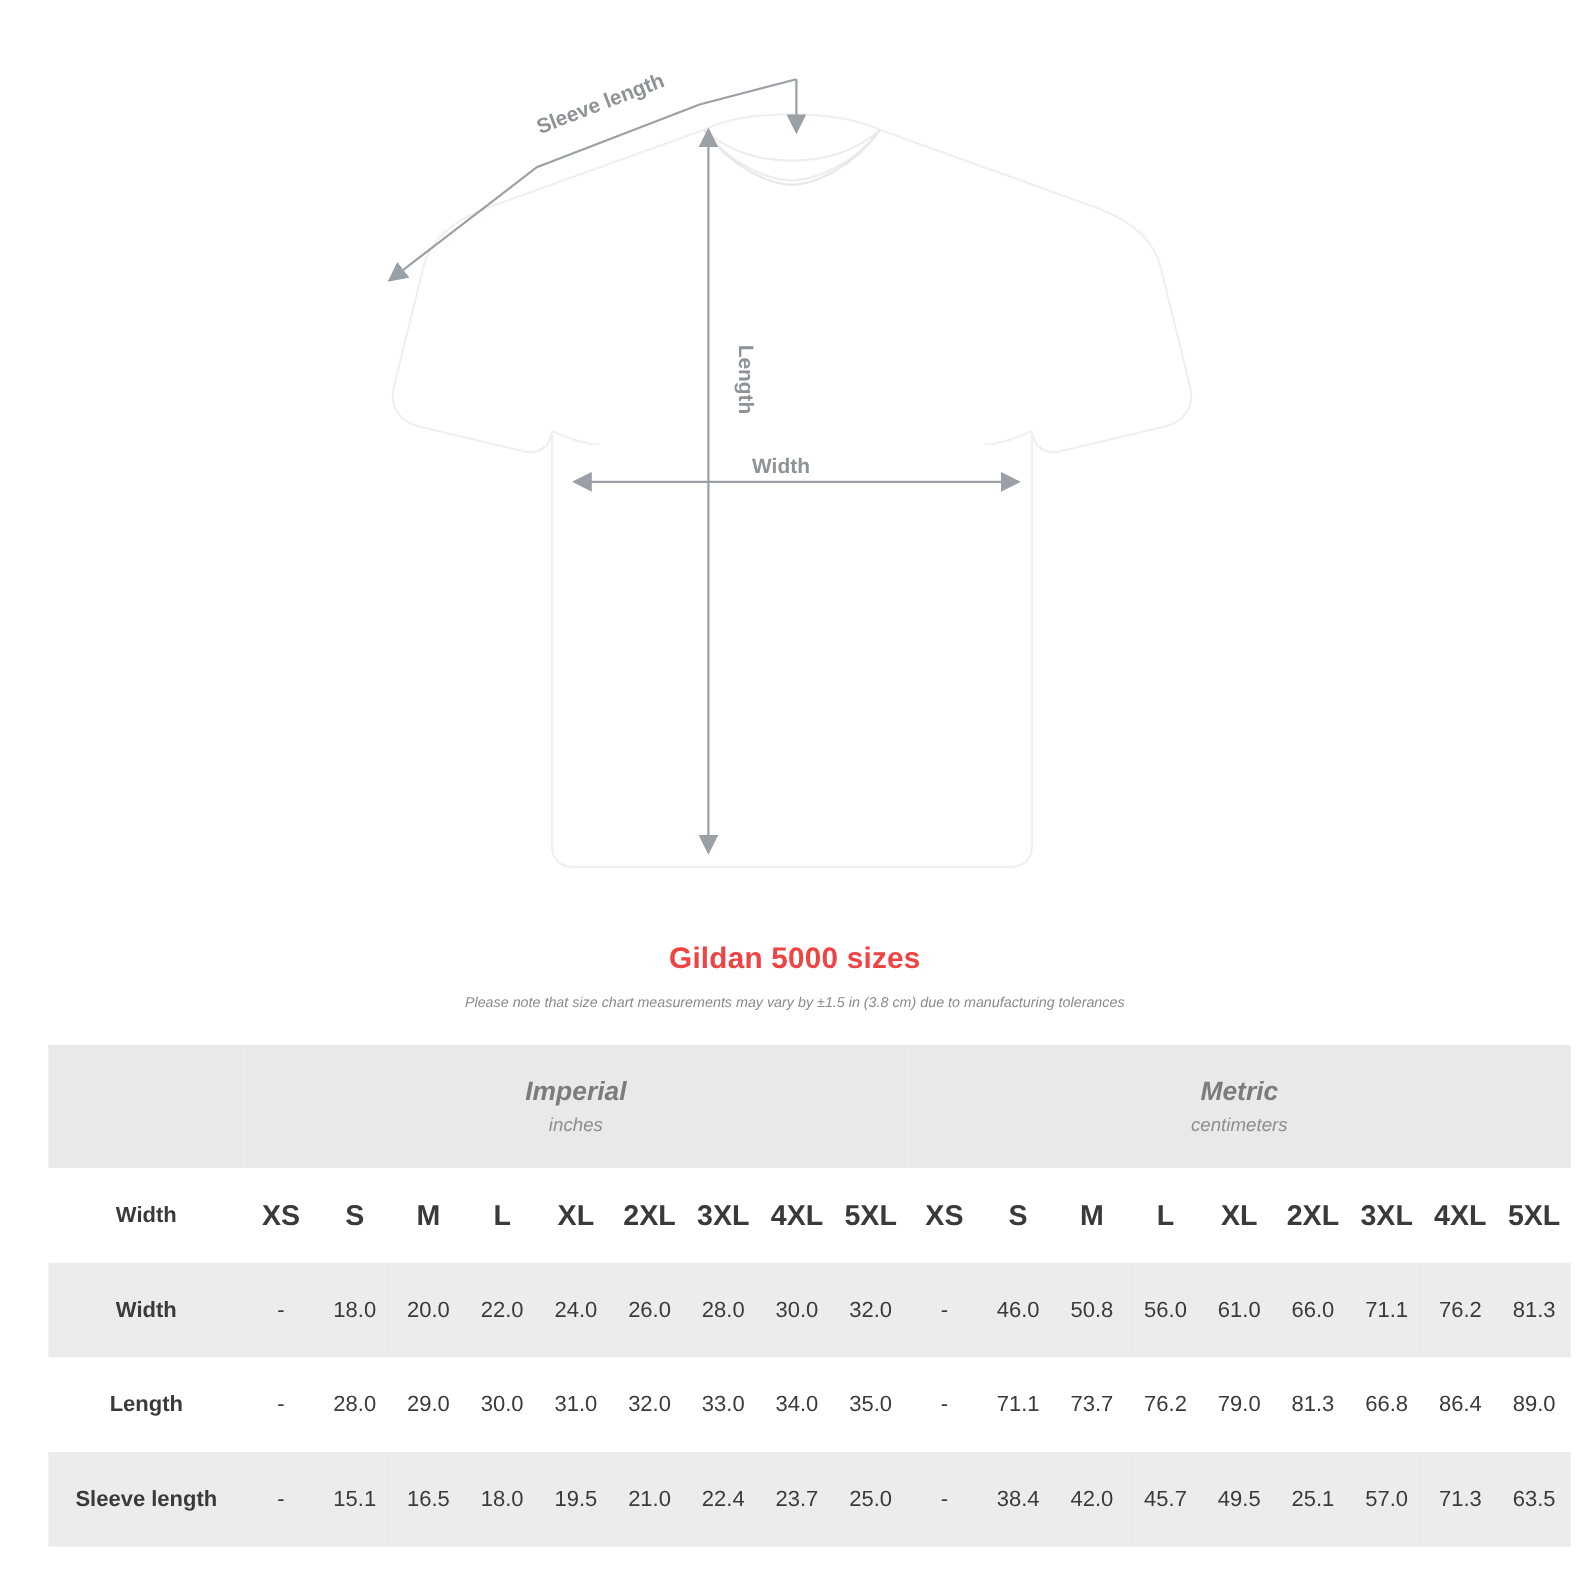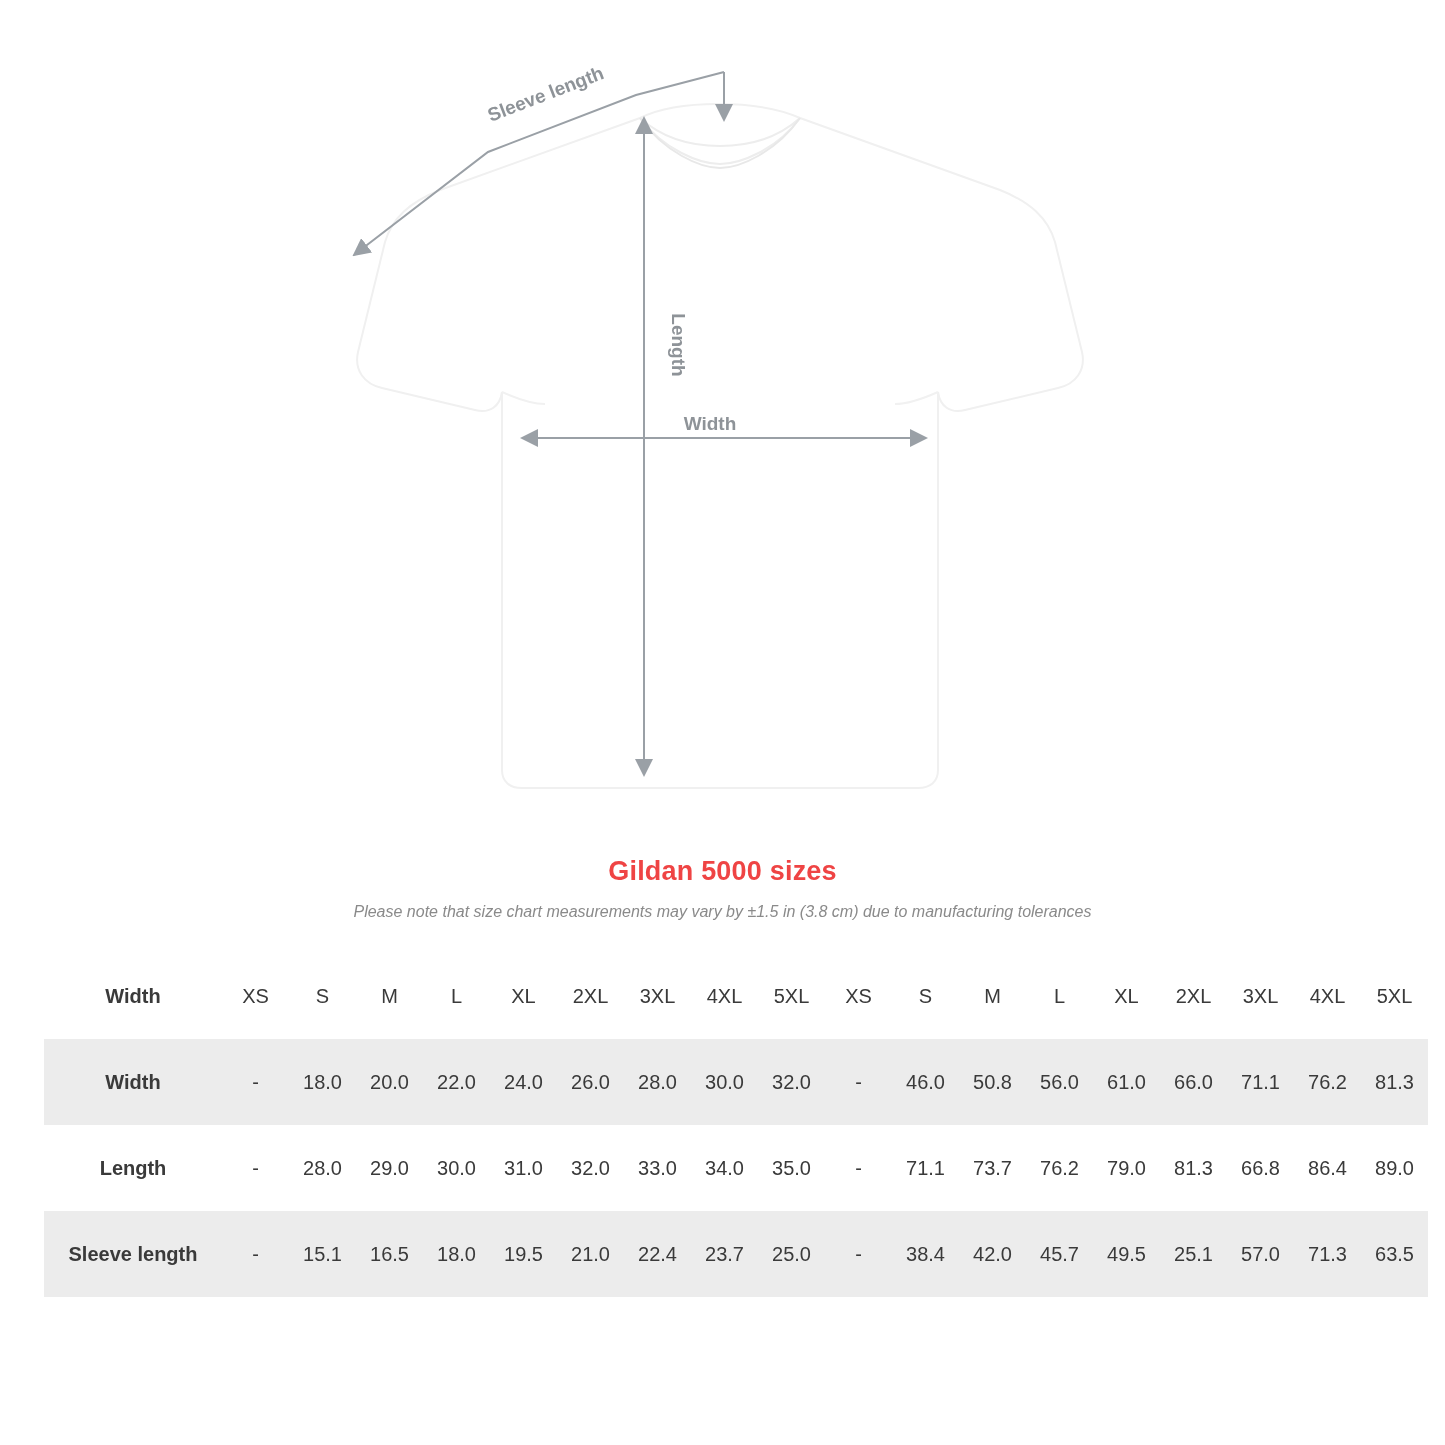--- a/index.html
+++ b/index.html
@@ -37,21 +37,21 @@
   }
   .chart-title {
     font-size: 27px;
     font-weight: bold;
     color: #ef4444;
     letter-spacing: 0.2px;
     margin-top: 36px;
   }
   .chart-note {
     margin-top: 16px;
-    font-size: 16px;
+    font-size: 13px;
     font-style: italic;
     color: #8a8a8a;
   }
 
   
   .table-wrap {
     margin: 32px 44px 0 44px;
   }
   table.size-table {
     width: 1357px;
@@ -78,23 +78,23 @@
   }
   .unit-sub {
     font-size: 17px;
     font-style: italic;
     color: #8e8e8e;
     margin-top: 6px;
   }
   .header-row td {
     background: #ffffff;
     height: 84px;
-    font-size: 20px;
+    font-size: 26px;
     color: #3a3a3a;
-    font-weight: normal;
+    font-weight: bold;
   }
   .header-row td.label-cell {
     font-size: 20px;
   }
   .data-row td {
     height: 84px;
     font-size: 20px;
     color: #3a3a3a;
   }
   .data-row.shaded td {
@@ -195,20 +195,31 @@
           <col style="width:67px">
         <col style="width:67px">
           <col style="width:67px">
           <col style="width:67px">
         <col style="width:67px">
           <col style="width:67px">
           <col style="width:67px">
       </colgroup>
 
       <tbody>
+          <tr class="unit-row">
+        <td></td>
+        <td colspan="9">
+          <div class="unit-name">Imperial</div>
+          <div class="unit-sub">inches</div>
+        </td>
+        <td colspan="9">
+          <div class="unit-name">Metric</div>
+          <div class="unit-sub">centimeters</div>
+        </td>
+      </tr>
 
       <tr class="header-row">
         <td class="label-cell">Width</td>
         <td>XS</td>
         <td>S</td>
         <td>M</td>
         <td>L</td>
         <td>XL</td>
         <td>2XL</td>
         <td>3XL</td>

